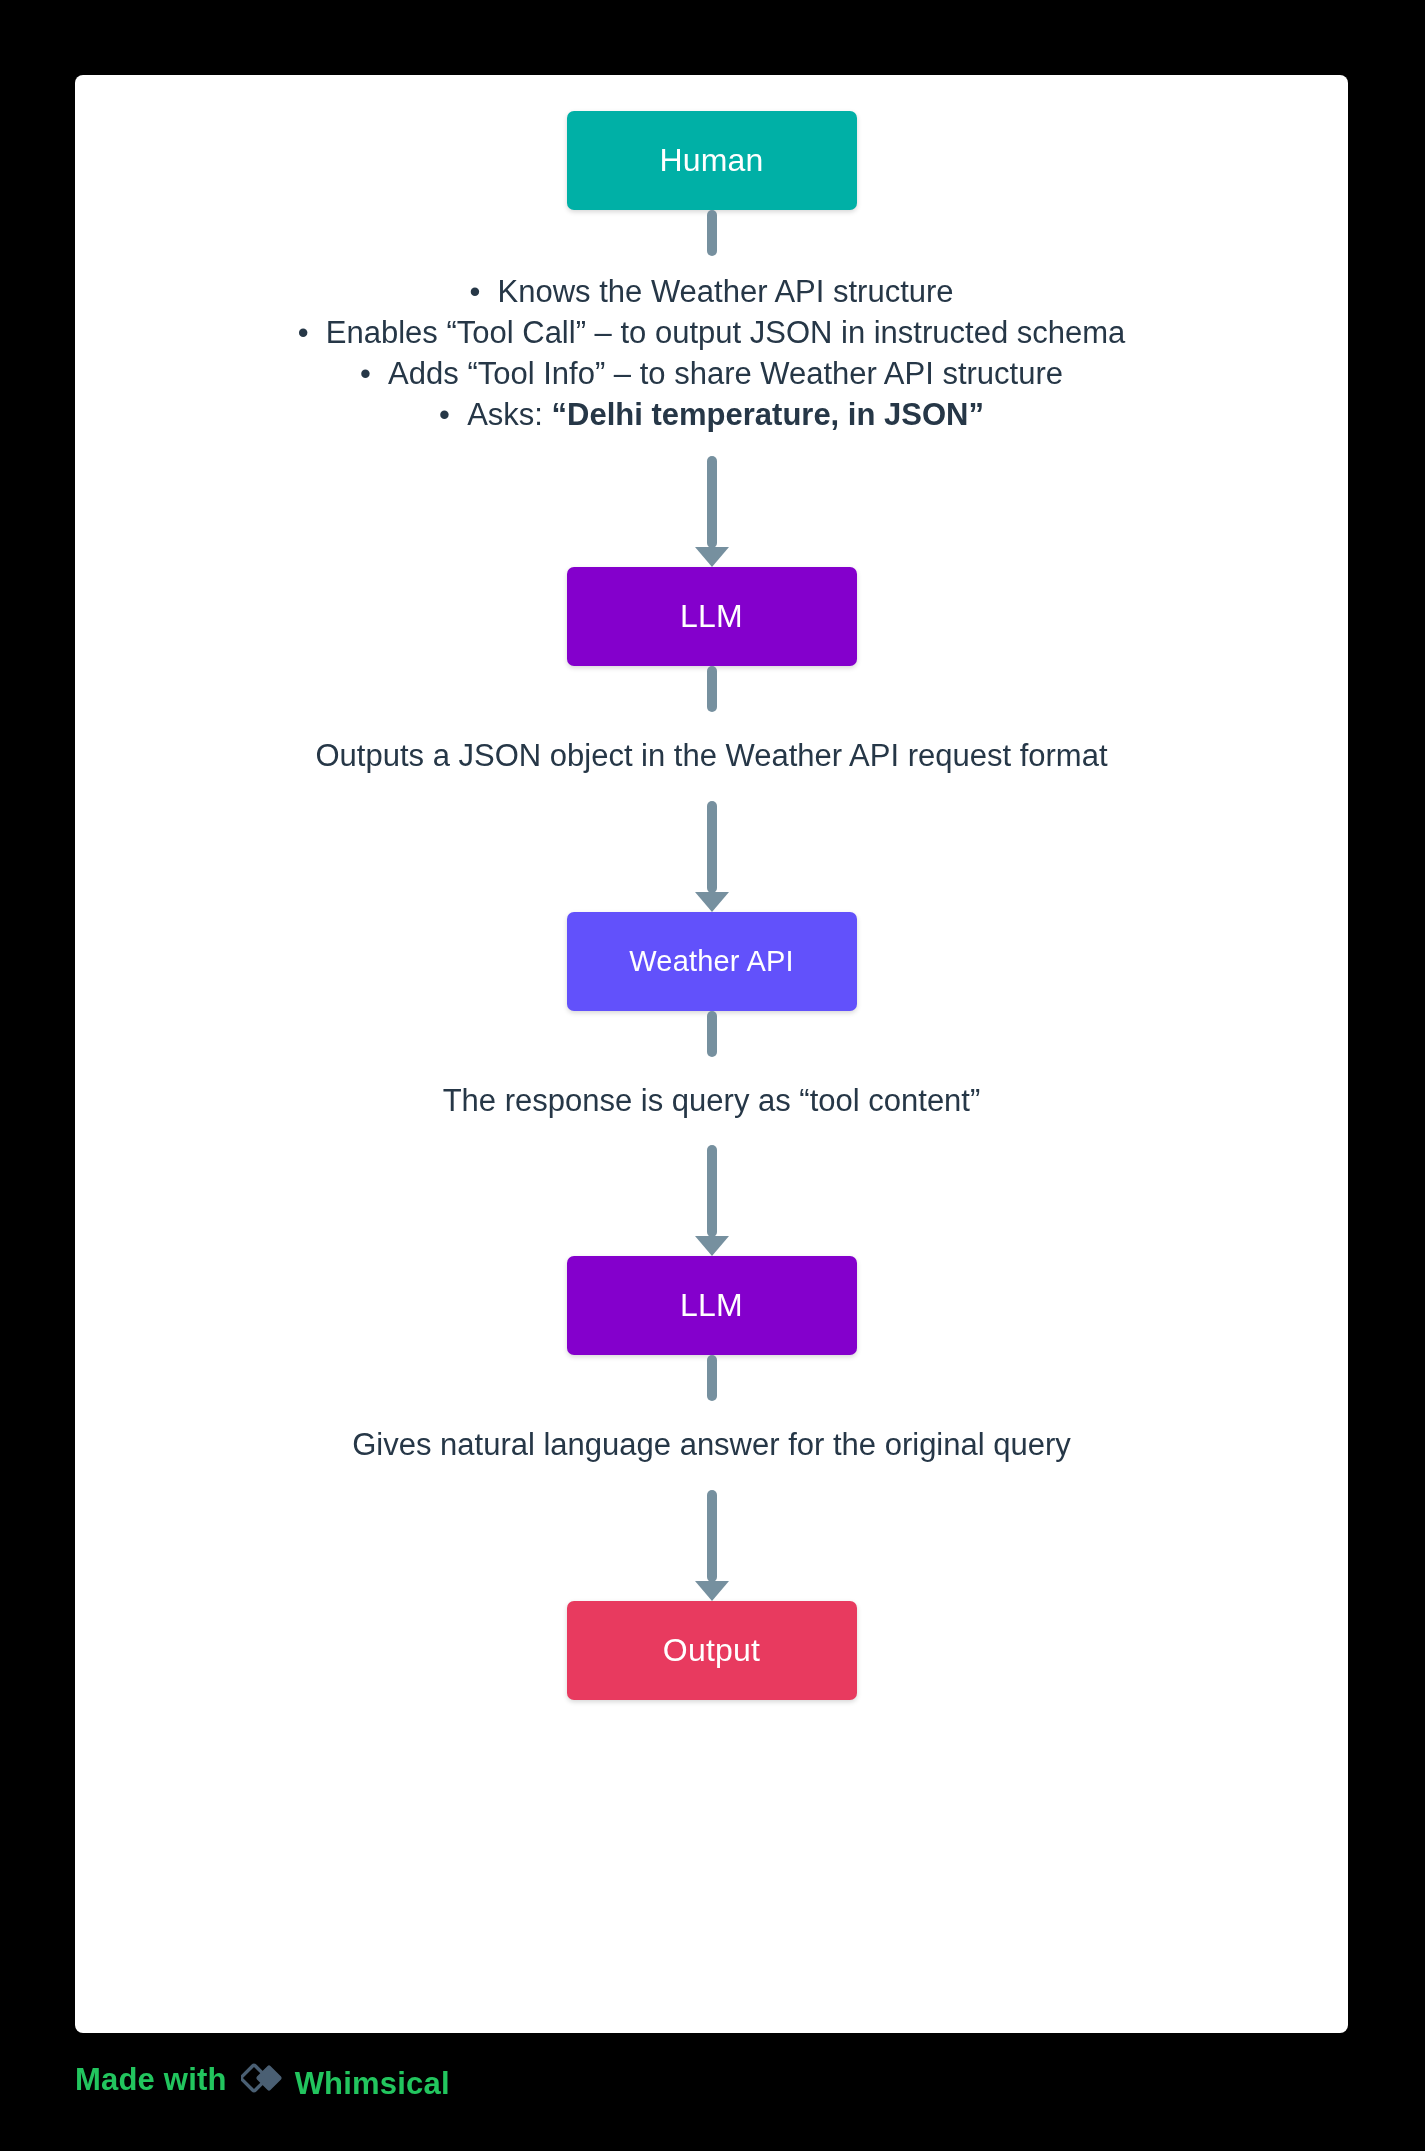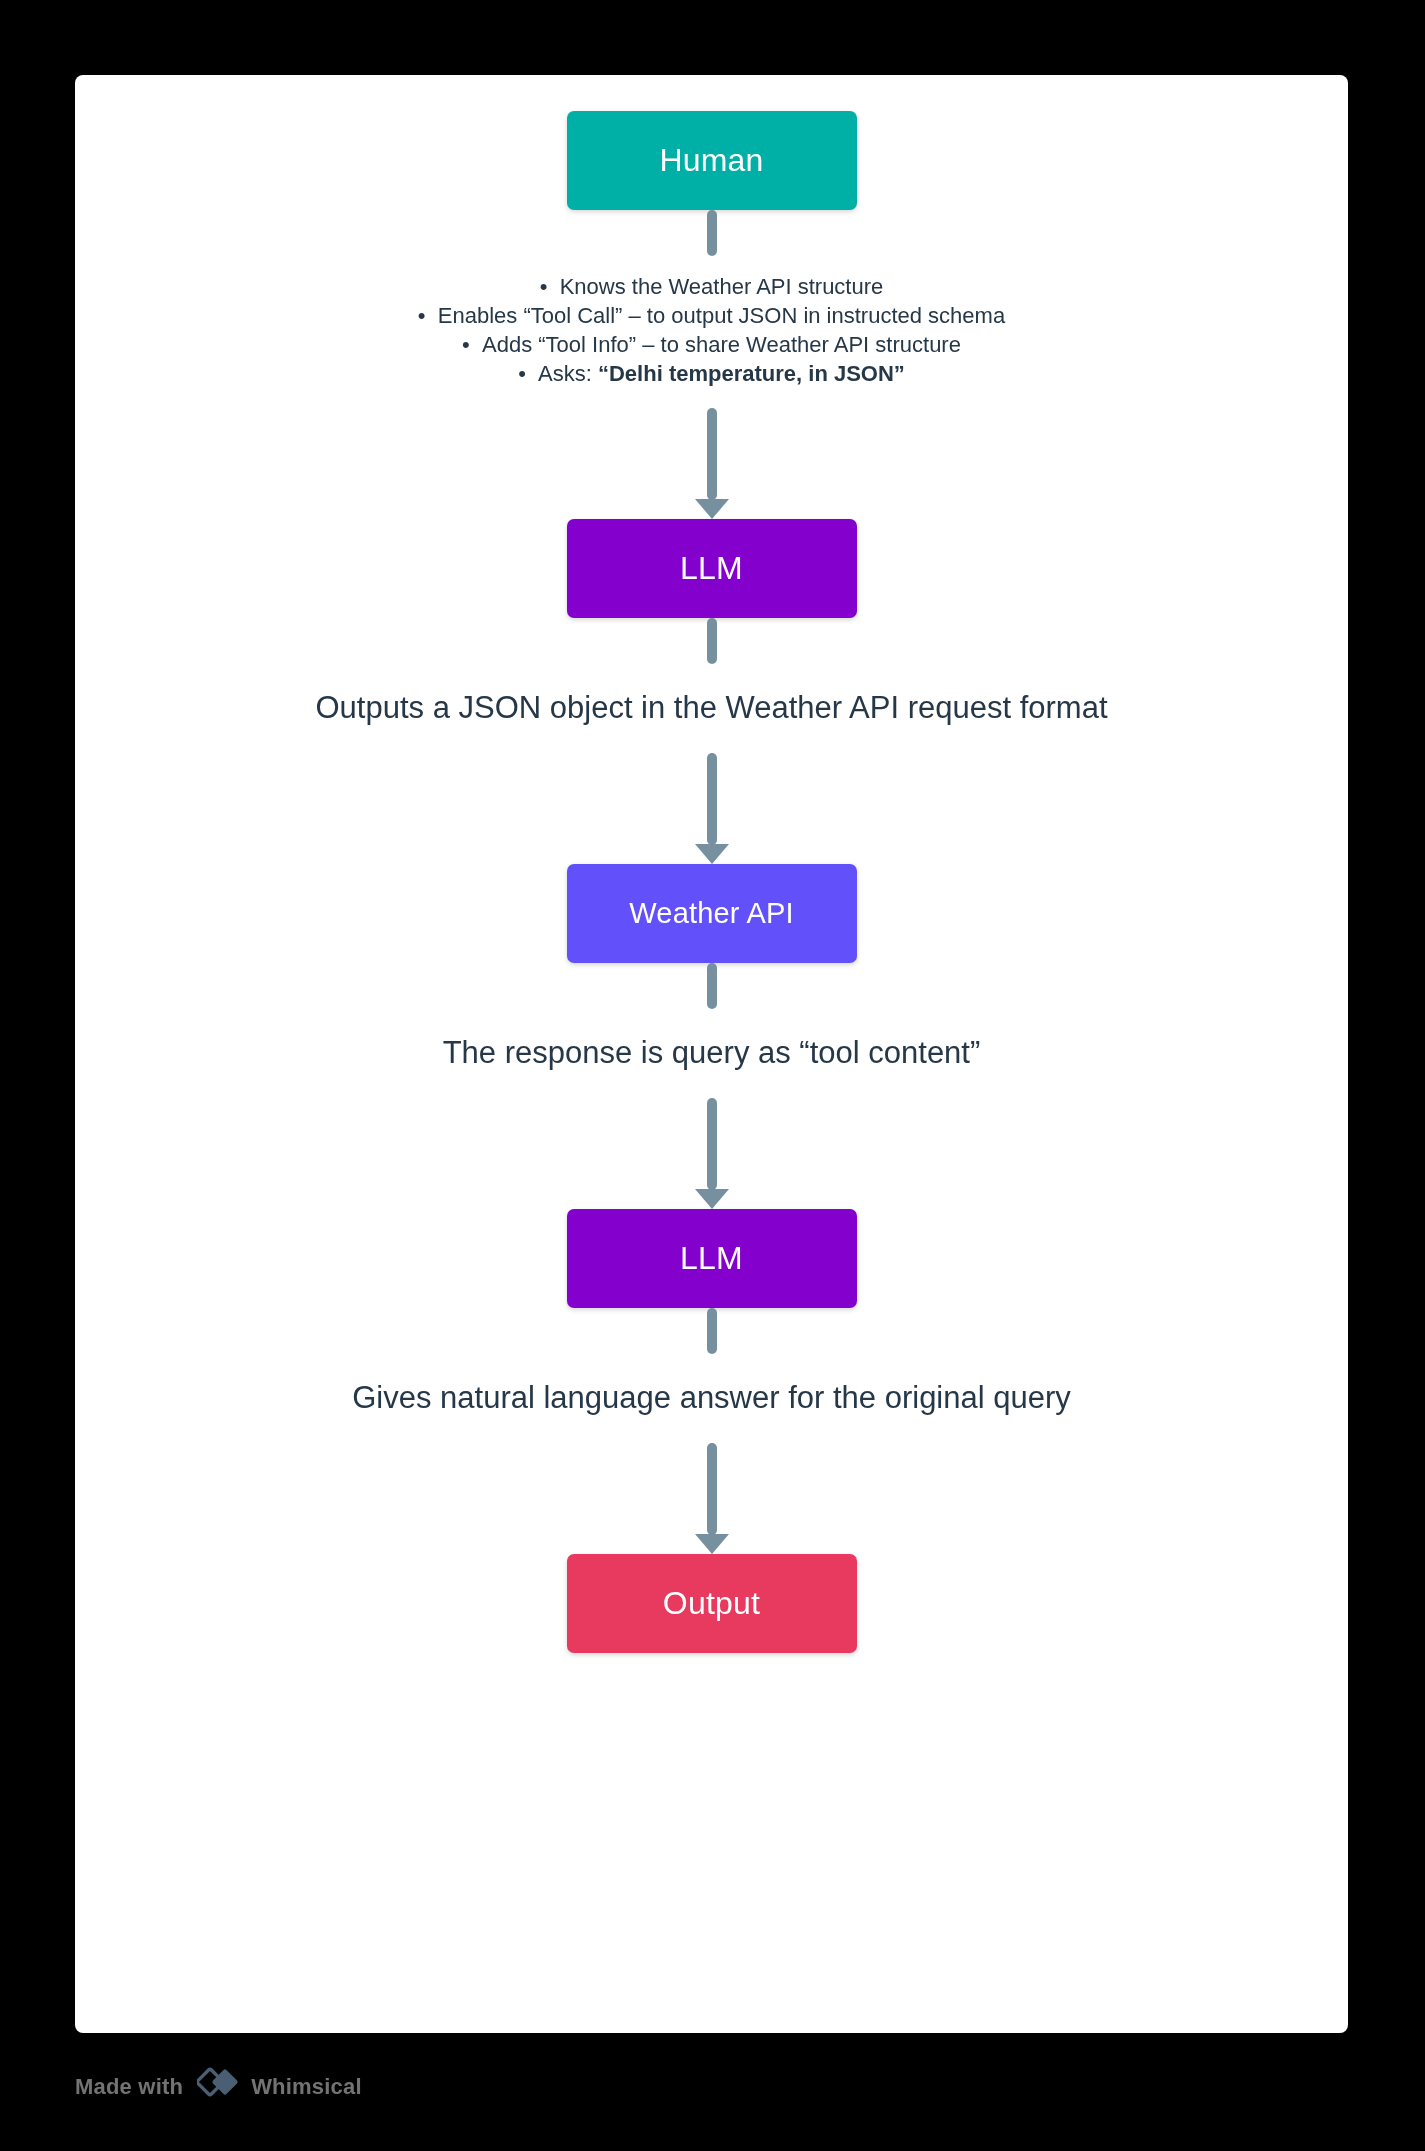--- a/index.html
+++ b/index.html
@@ -96,21 +96,21 @@
     color: #263747;
     font-size: 31px;
     line-height: 1.32;
     text-align: left;
     white-space: nowrap;
     flex: none;
   }
 
   .bullets {
     color: #263747;
-    font-size: 22px;
+    font-size: 31px;
     line-height: 1.32;
     text-align: center;
     flex: none;
   }
   .bullets .row { white-space: nowrap; }
   .bullets .row .dot { letter-spacing: 0; }
   .bullets .row b { font-weight: 700; text-align: right; }
 
   
   .sp-16 { height: 16px; flex: none; }
@@ -118,24 +118,24 @@
   .sp-24 { height: 24px; flex: none; }
   .sp-28 { height: 28px; flex: none; }
 
   
   #footer {
     position: absolute;
     left: 75px;
     top: 2062px;
     height: 50px;
     display: flex;
-    align-items: center;
+    align-items: flex-start;
     gap: 14px;
-    color: #737373;
-    font-size: 22px;
+    color: #22c55e;
+    font-size: 31px;
     font-weight: 700;
     letter-spacing: 0.2px;
   }
   #footer .wl { display: flex; align-items: center; gap: 10px; }
 </style>
 </head>
 <body>
 
 <div id="root">
 

